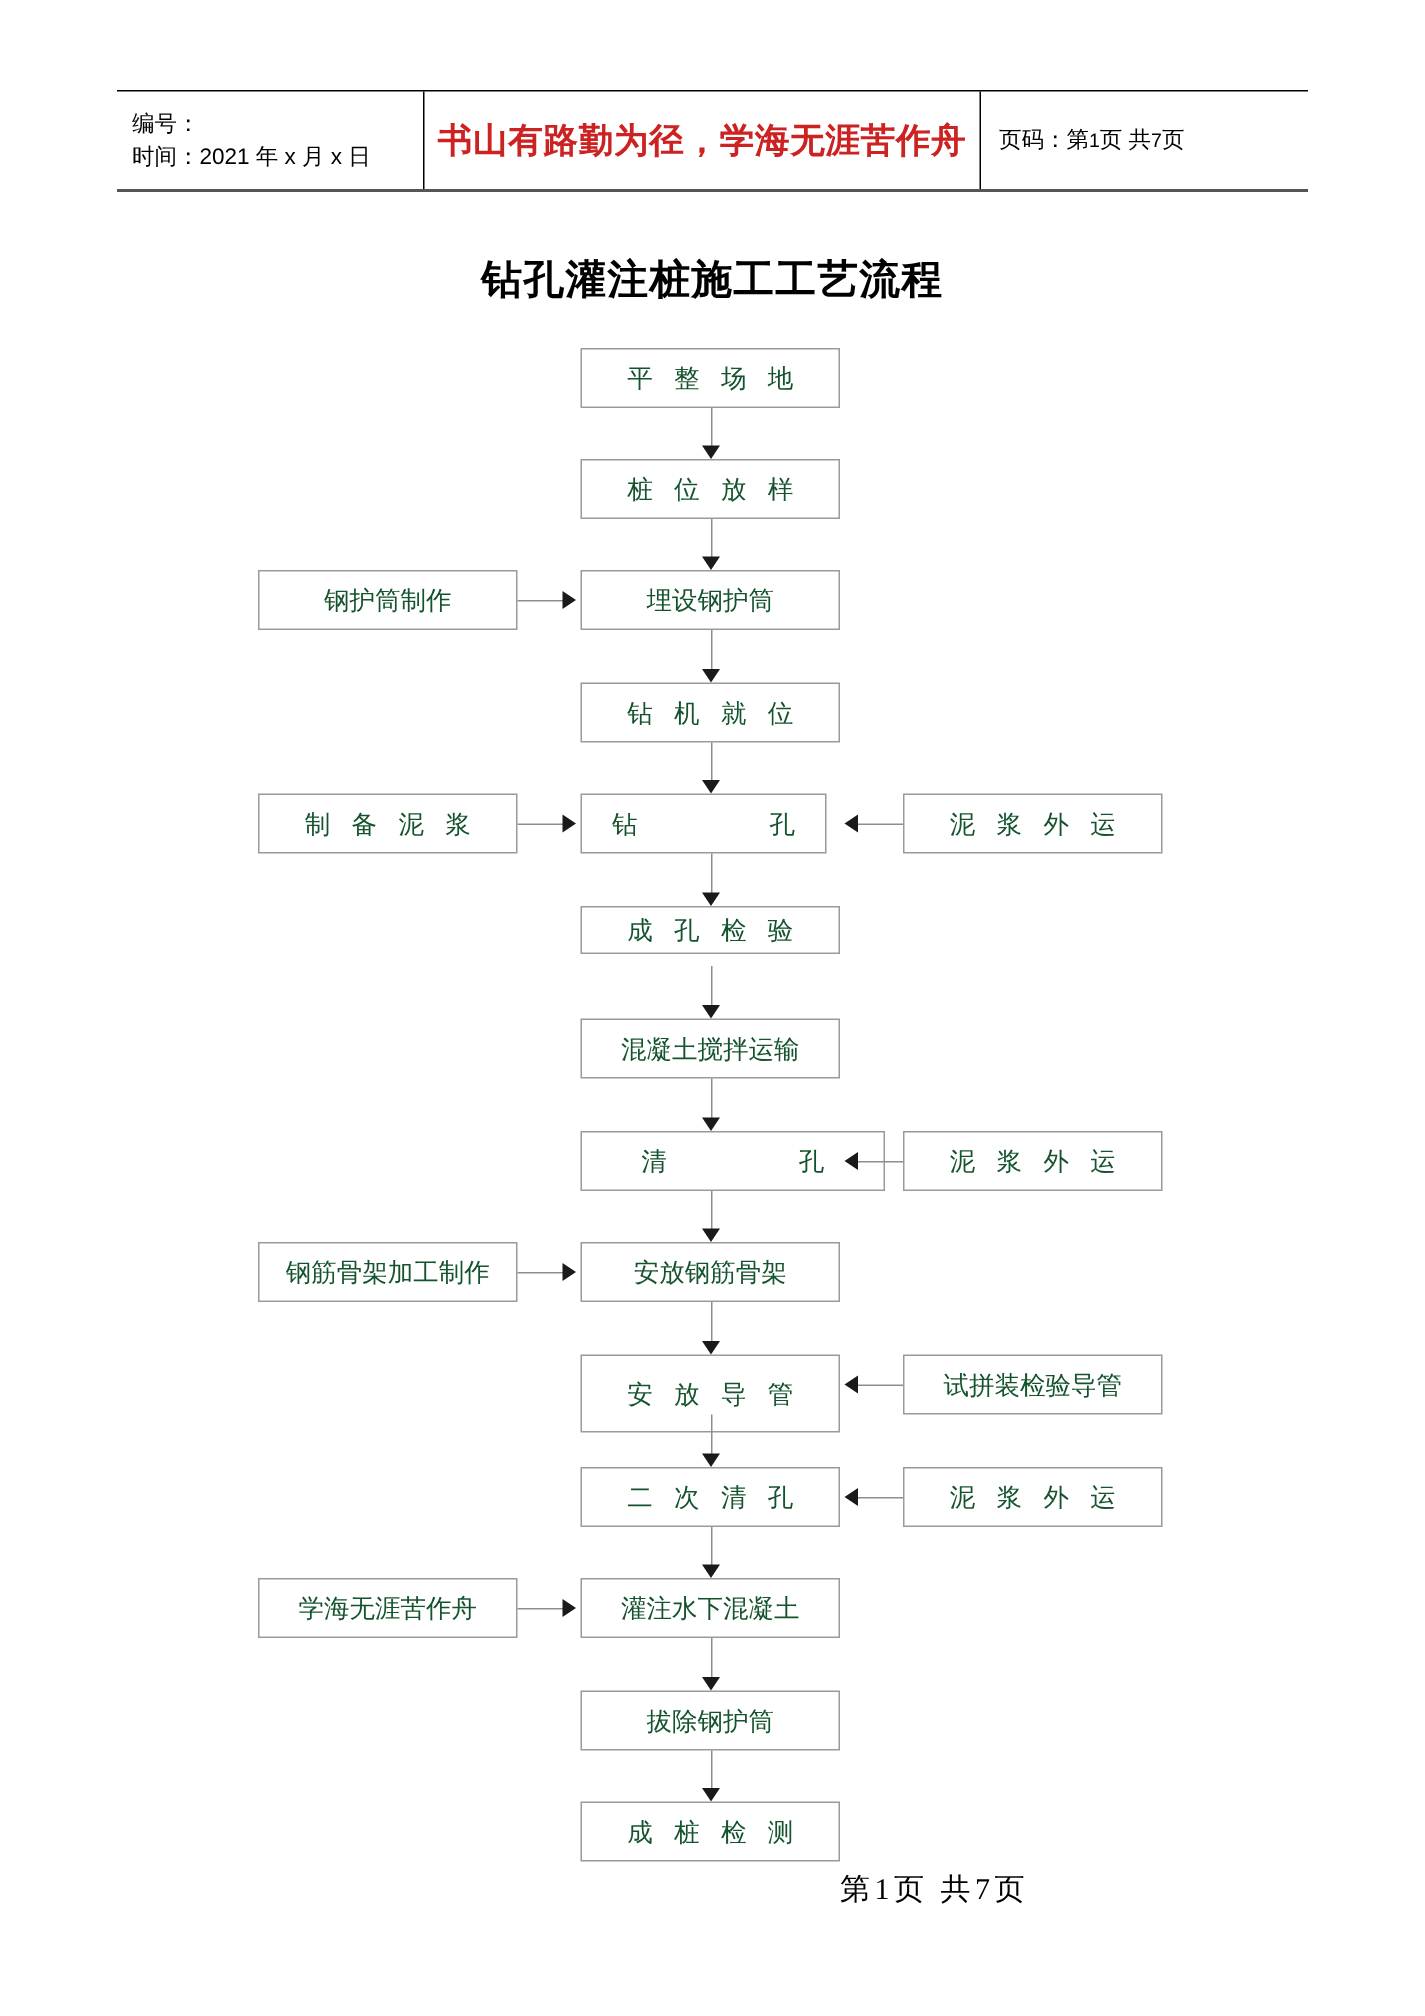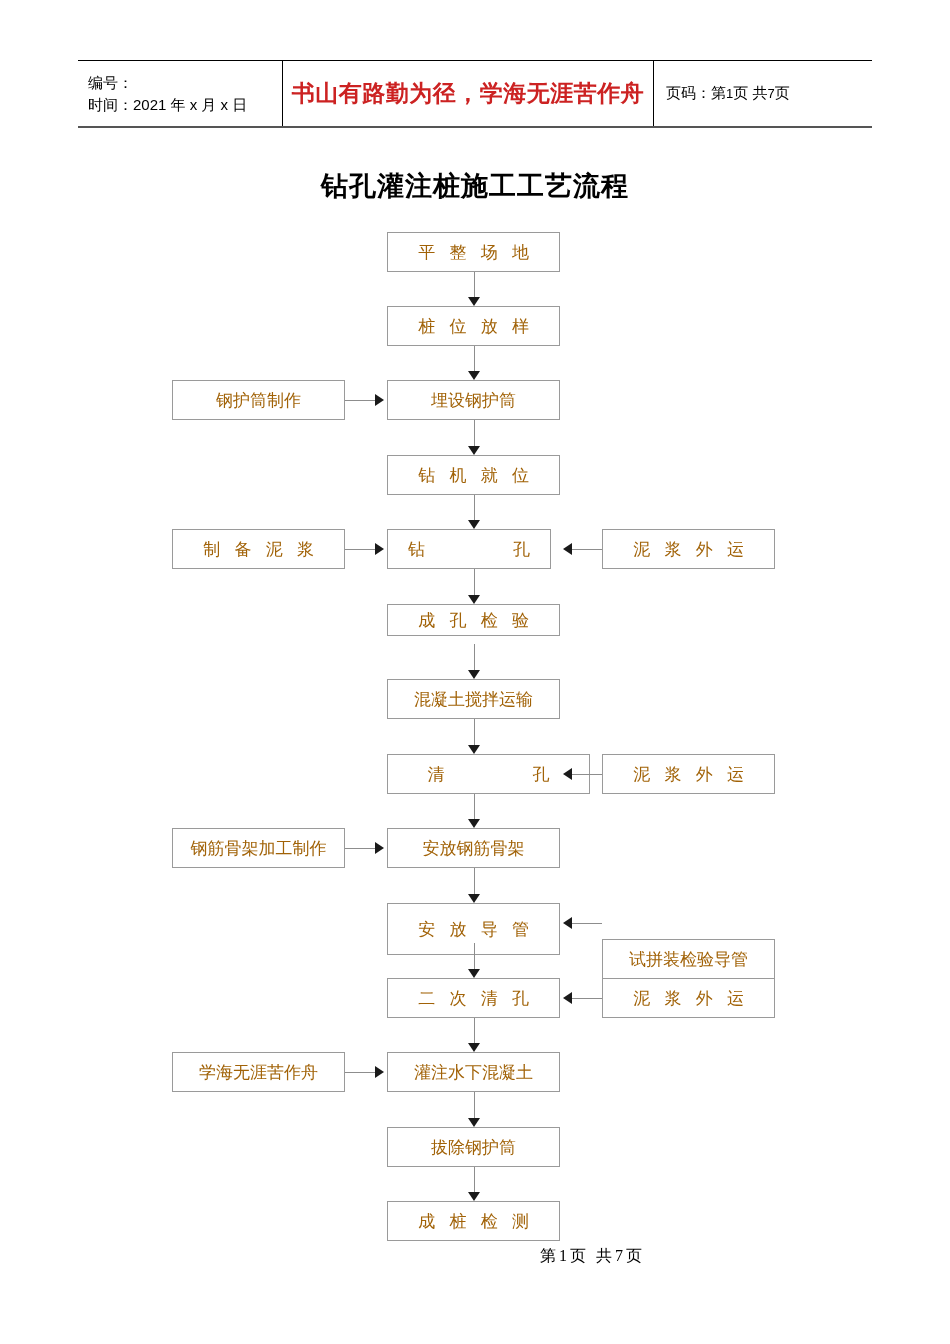--- a/index.html
+++ b/index.html
@@ -90,21 +90,21 @@
   .node {
     position: absolute;
     box-sizing: border-box;
     border: 1px solid #9a9a9a;
     background: #ffffff;
     display: flex;
     align-items: center;
     justify-content: center;
     font-size: 17px;
     line-height: 1;
-    color: #a16207;
+    color: #14532d;
     font-family: "Liberation Serif", "DejaVu Serif", serif;
     white-space: nowrap;
   }
   .node.spaced { letter-spacing: 5px; text-indent: 5px; }
   .node.wide   { letter-spacing: 18px; text-indent: 18px; }
 
   
   .vline {
     position: absolute;
     width: 1px;
@@ -133,23 +133,23 @@
     position: absolute;
     width: 0; height: 0;
     border-top: 6px solid transparent;
     border-bottom: 6px solid transparent;
     border-right: 9px solid #1a1a1a;
   }
 
   
   #footer {
     position: absolute;
-    left: 540px;
+    left: 560px;
     top: 1246px;
-    font-size: 16px;
+    font-size: 20px;
     letter-spacing: 3px;
     font-family: "Liberation Serif", "DejaVu Serif", serif;
   }
 </style>
 </head>
 <body>
 
 <div id="page">
 
   <div id="header">
@@ -216,21 +216,21 @@
       </div>
       <div class="node spaced" style="left: 602px; top: 529px; width: 173px; height: 40px;">
         <span>泥 浆 外 运</span>
       </div>
       <div class="node spaced" style="left: 602px; top: 754px; width: 173px; height: 40px;">
         <span>泥 浆 外 运</span>
       </div>
       <div class="node " style="left: 172px; top: 828px; width: 173px; height: 40px;">
         <span>钢筋骨架加工制作</span>
       </div>
-      <div class="node " style="left: 602px; top: 903px; width: 173px; height: 40px; margin-top: 36px;">
+      <div class="node " style="left: 602px; top: 903px; width: 173px; height: 40px;">
         <span>试拼装检验导管</span>
       </div>
       <div class="node spaced" style="left: 602px; top: 978px; width: 173px; height: 40px;">
         <span>泥 浆 外 运</span>
       </div>
       <div class="node " style="left: 172px; top: 1052px; width: 173px; height: 40px;">
         <span>学海无涯苦作舟</span>
       </div>
       <div class="vline" style="left: 473.5px; top: 272px; height: 26px;"></div>
       <div class="arrow-down" style="left: 467.5px; top: 297px;"></div>

